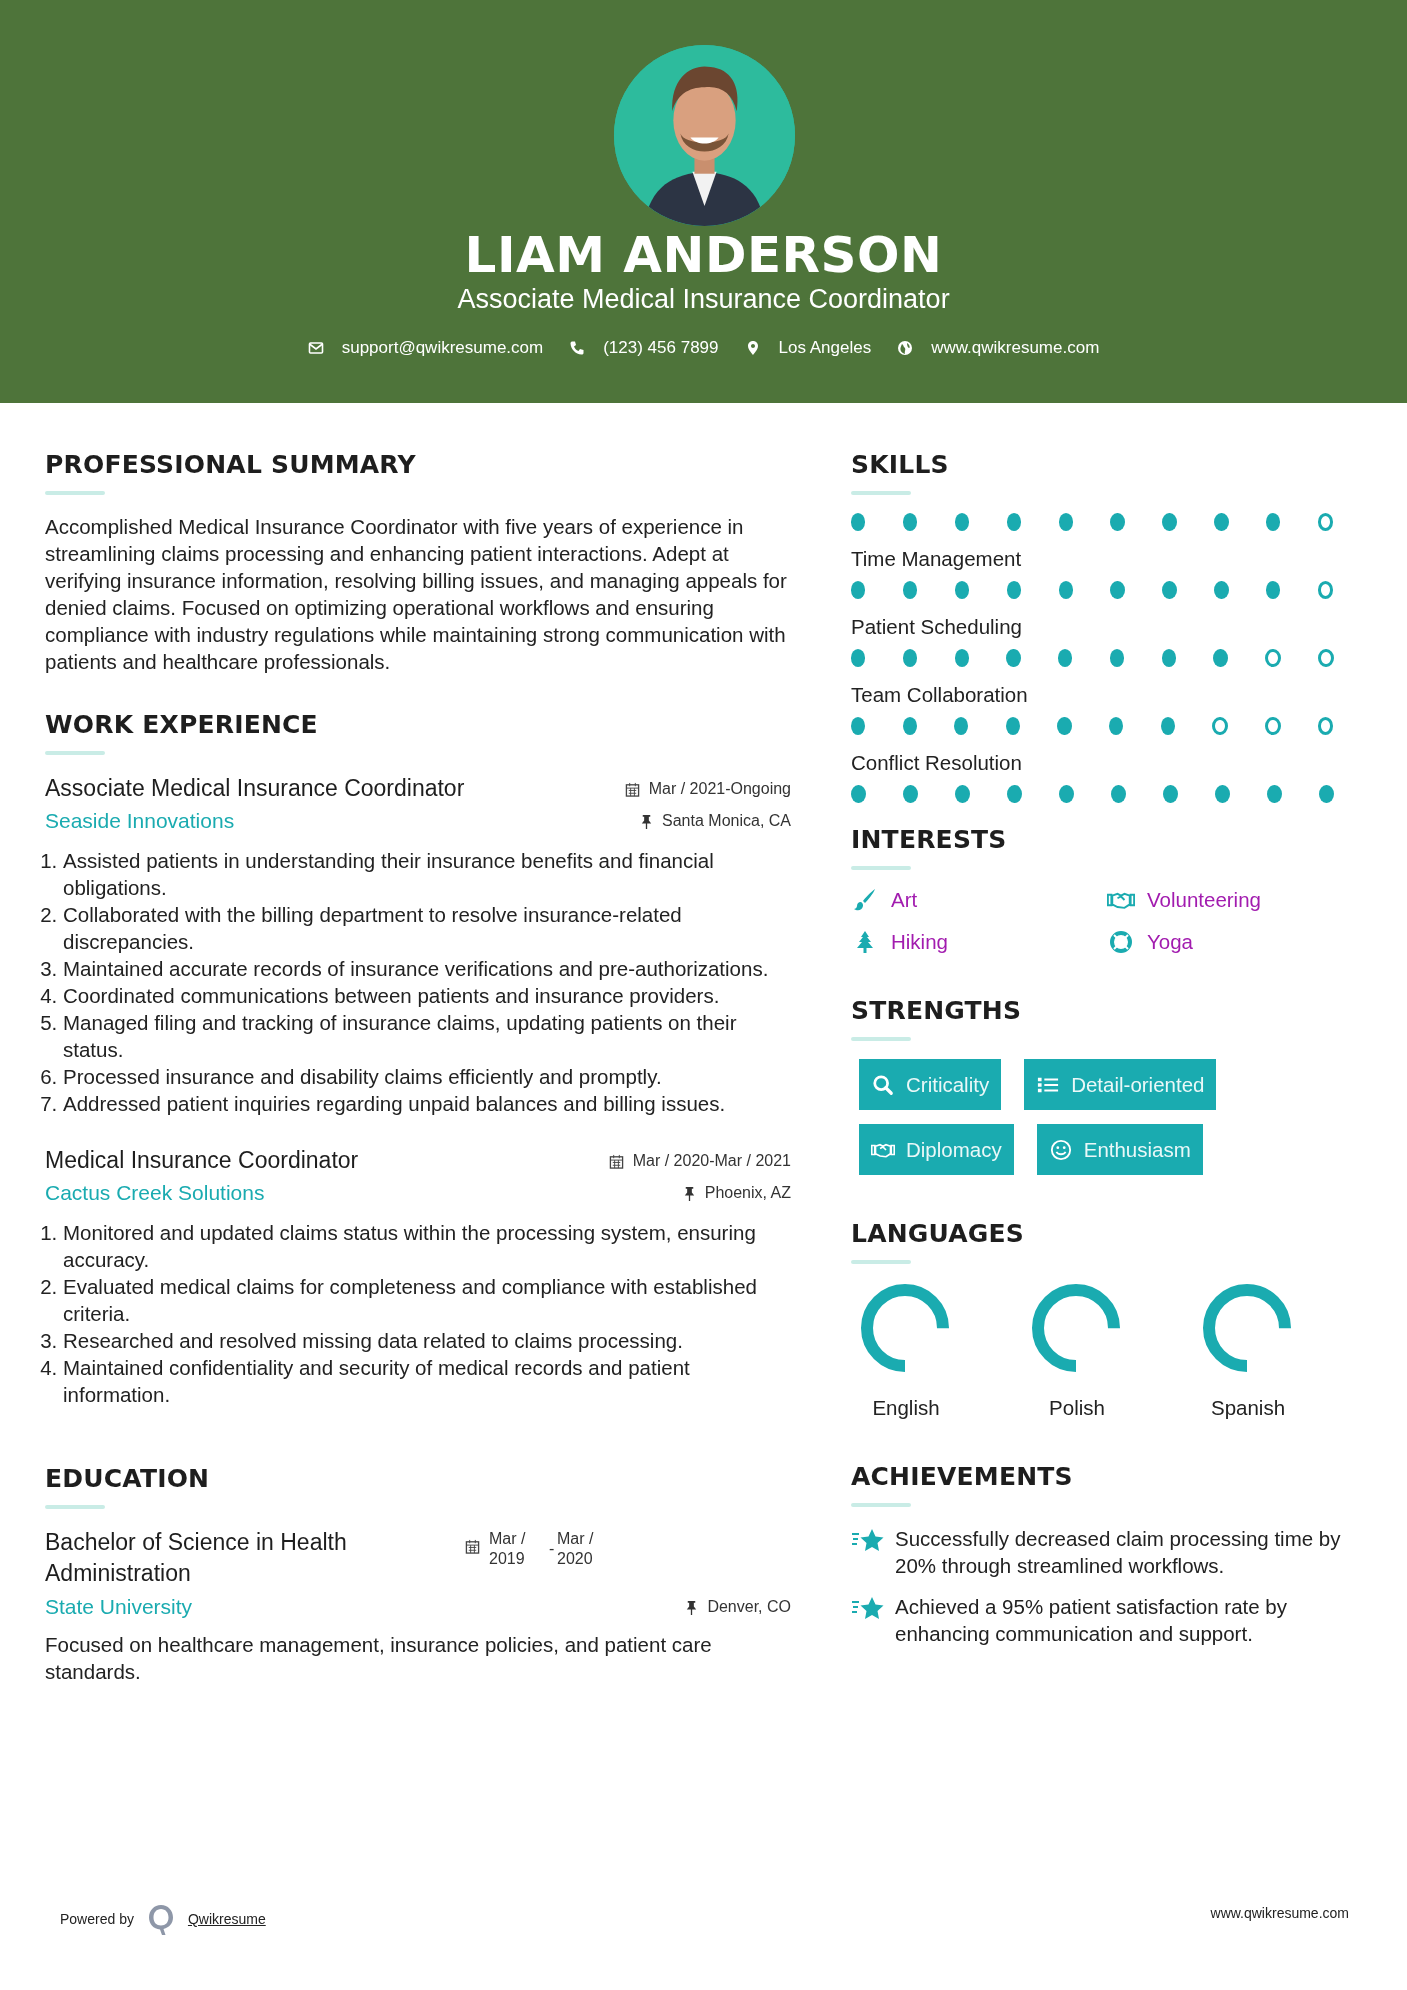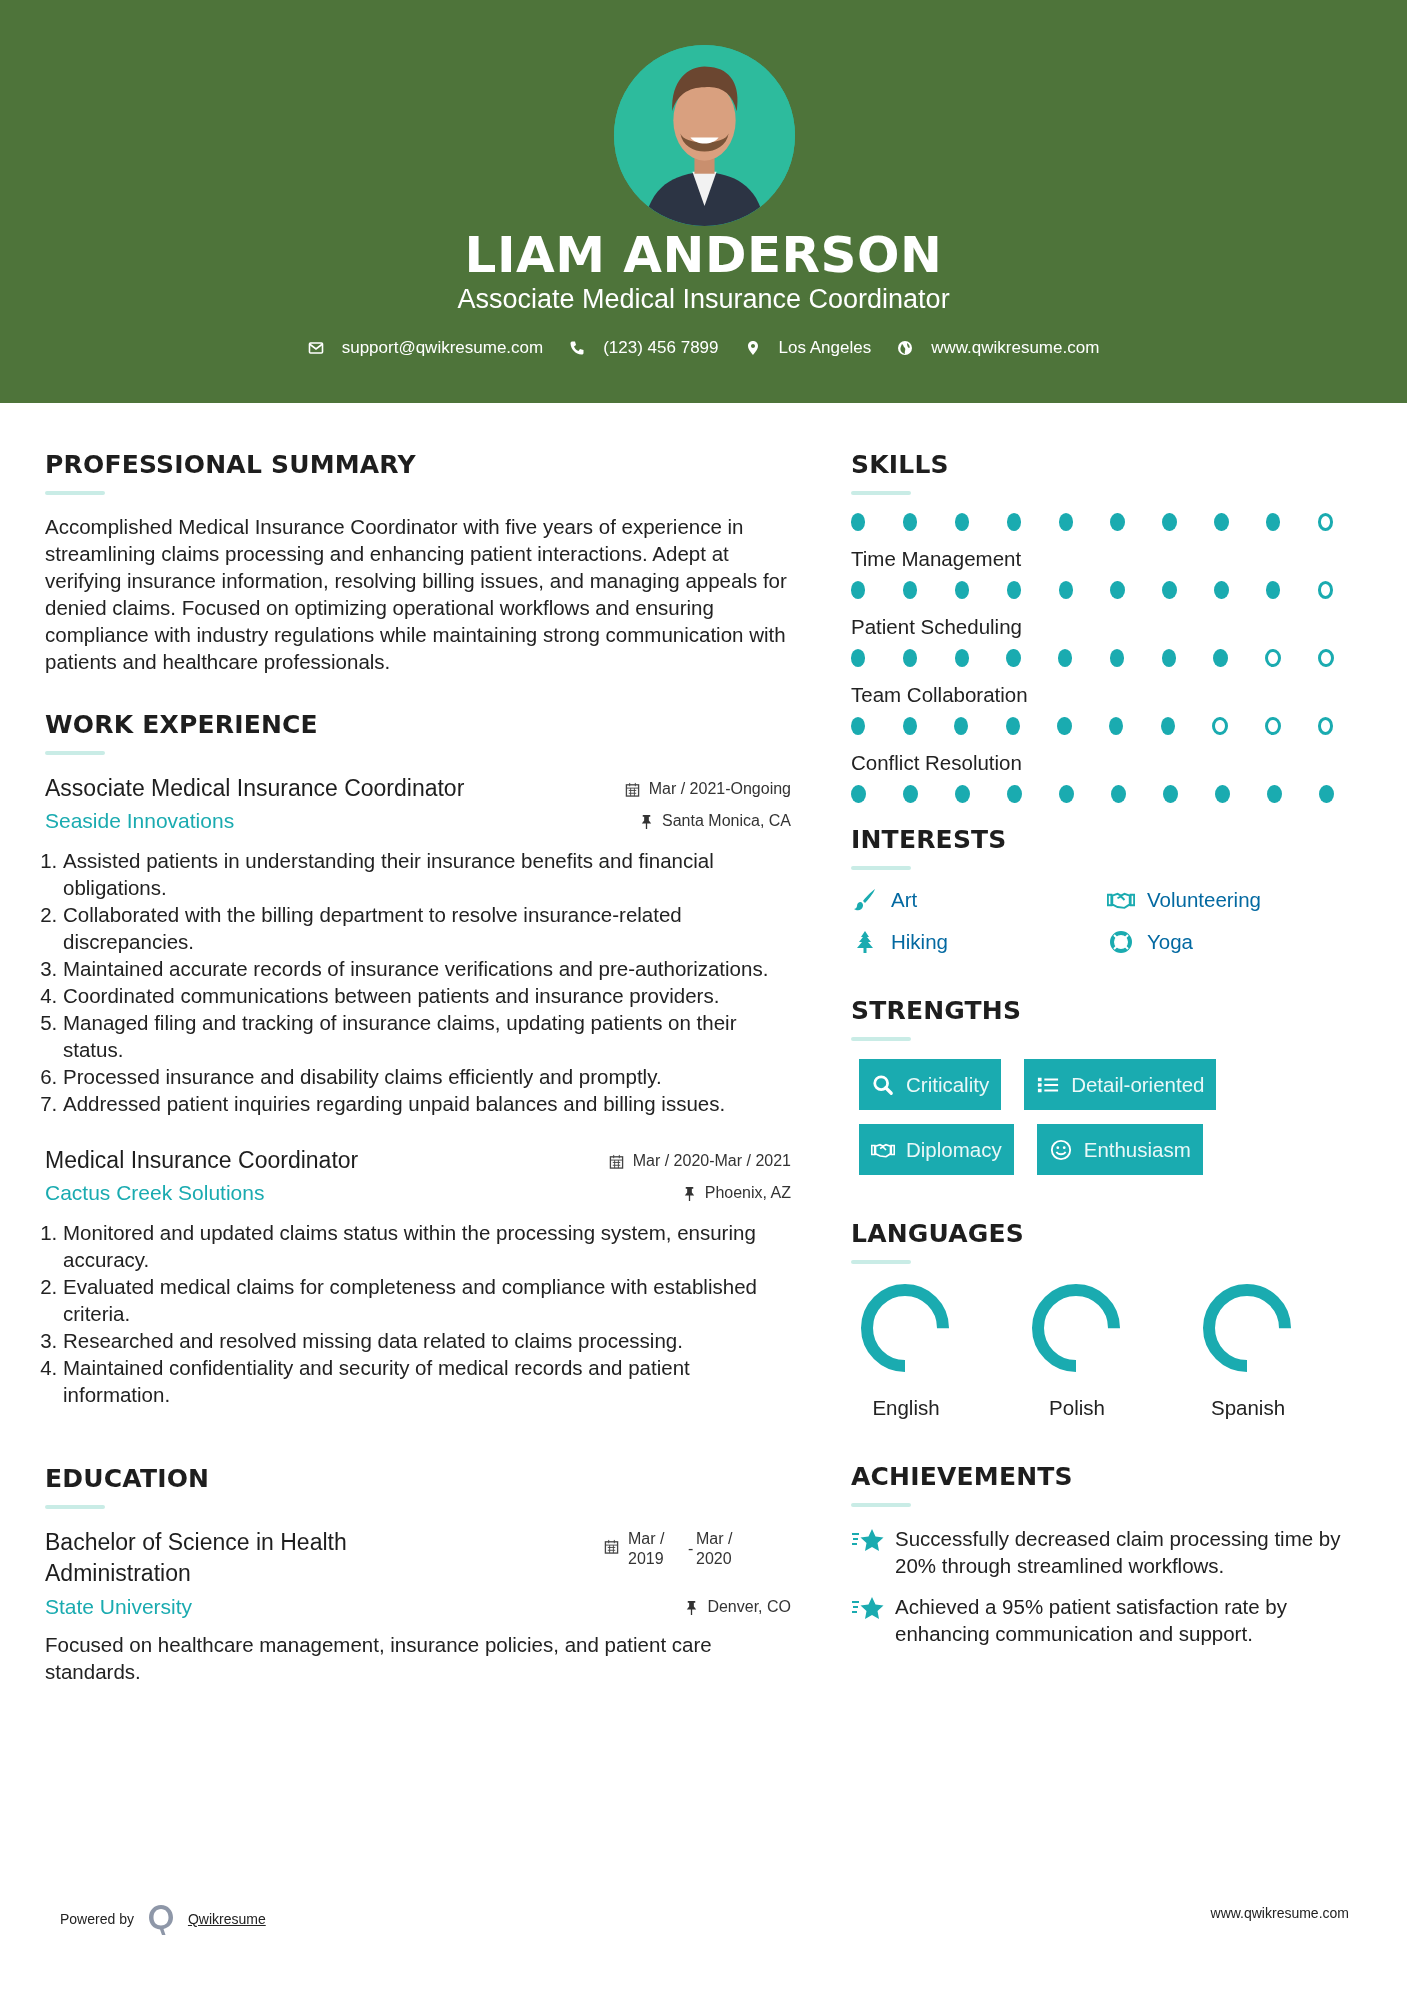--- a/index.html
+++ b/index.html
@@ -30,35 +30,35 @@
   .job-title { font-size: 23px; color: #1e1e1e; line-height: 30px; }
   .job-meta { text-align: right; font-size: 16px; color: #333; line-height: 20px; padding-top: 6px; display: flex; align-items: center; }
   .job-meta svg { width: 15px; height: 15px; margin-right: 9px; }
   .job-sub { display: flex; justify-content: space-between; align-items: center; margin-top: 6px; }
   .company { font-size: 21px; color: #1aabb0; }
   .loc { font-size: 16px; color: #333; display: flex; align-items: center; }
   .loc svg { width: 13px; height: 15px; margin-right: 9px; }
   ol.bullets { margin-top: 14px; padding-left: 18px; font-size: 20.5px; line-height: 27px; color: #222; }
   ol.bullets li { padding-left: 0px; }
 
-  .edu-top { display: flex; justify-content: space-between; align-items: flex-start; }
+  .edu-top { display: flex; justify-content: flex-start; align-items: flex-start; }
   .edu-title { font-size: 23px; line-height: 31px; color: #1e1e1e; width: 420px; }
   .edu-dates { display: flex; align-items: flex-start; font-size: 16px; line-height: 20px; color: #333; margin-right: 35px; margin-top: 2px; }
   .edu-dates svg { width: 15px; height: 15px; margin-right: 9px; margin-top: 10px; }
   .edu-dates .d { width: 60px; }
   .edu-dates .dash { width: 8px; margin-top: 10px; }
 
   .skill-label { font-size: 20.5px; color: #222; line-height: 26px; }
   .dots { display: flex; gap: 0; margin-top: 9px; margin-bottom: 15px; }
   .dot { width: 18px; height: 18px; border-radius: 50%; margin-right: 37.5px; }
   .dot.on { background: #1aabb0; }
   .dot.off { border: 3px solid #1aabb0; background: #fff; }
 
   .interests { display: grid; grid-template-columns: 256px 240px; row-gap: 18px; margin-top: 4px; }
-  .interest { display: flex; align-items: center; font-size: 20.5px; color: #0369a1; }
+  .interest { display: flex; align-items: center; font-size: 20.5px; color: #a21caf; }
   .interest svg { width: 28px; height: 24px; margin-right: 12px; fill: #1aabb0; }
 
   .tags { display: flex; flex-wrap: wrap; width: 520px; }
   .tag { display: flex; align-items: center; background: #1aabb0; color: #eaf8f8; font-size: 20.5px; height: 51px; padding: 0 12px; margin-right: 15px; margin-bottom: 14px; margin-left: 8px; }
   .tag svg { width: 24px; height: 22px; margin-right: 11px; }
 
   .langs { display: flex; margin-top: 8px; }
   .lang { width: 171px; display: flex; flex-direction: column; align-items: flex-start; }
   .lang svg { width: 92px; height: 92px; margin-left: 8px; }
   .lang-name { font-size: 20.5px; color: #222; margin-top: 22px; width: 110px; text-align: center; }

